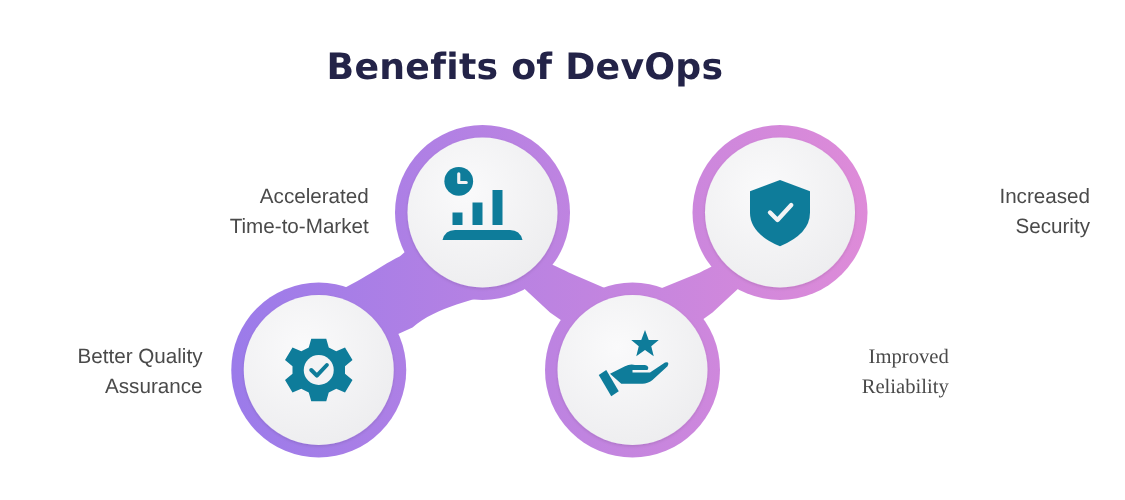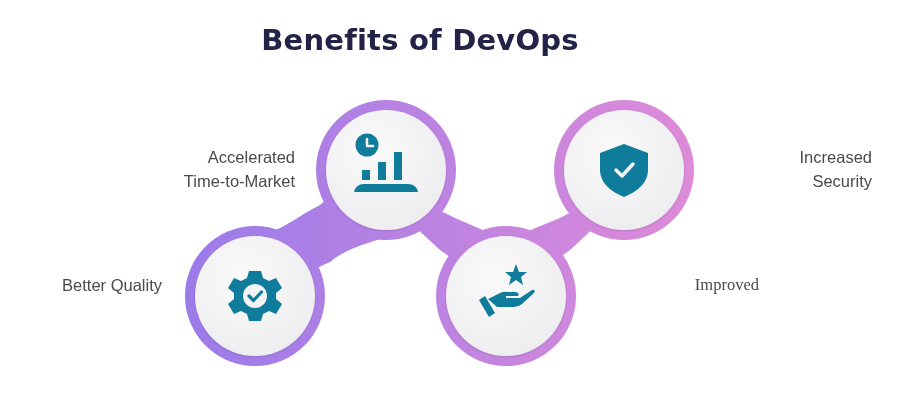--- a/index.html
+++ b/index.html
@@ -1,18 +1,18 @@
 <!DOCTYPE html>
 <html><head>
 <meta charset="utf-8">
 <style>
   html, body { margin: 0; padding: 0; background: #ffffff; }
   body { width: 900px; height: 400px; position: relative; overflow: hidden;
          font-family: "DejaVu Sans", "Liberation Sans", sans-serif; }
-  .title { position: absolute; left: 0; top: 23px; width: 840px; text-align: center;
+  .title { position: absolute; left: 0; top: 36px; width: 840px; text-align: center;
            font-size: 29px; font-weight: 600; color: #232348; letter-spacing: 0.2px; }
   svg.diagram { position: absolute; left: 0; top: 0; }
   .label { position: absolute; font-size: 16.5px; line-height: 24px; color: #4a4a4a;
            font-family: "Liberation Sans", "DejaVu Sans", sans-serif; }
   .label.right { text-align: right; }
   .label.left { text-align: right; }
 </style>
 </head>
 <body>
 
@@ -81,22 +81,24 @@
   </g>
 </svg>
 
 <div class="label right" style="left:120px; top:145px; width:175px;">
   <div>Accelerated</div>
   <div>Time-to-Market</div>
 </div>
 
 <div class="label right" style="left:0px; top:273px; width:162px;">
   <div>Better Quality</div>
+  <div>Assurance</div>
 </div>
 
 <div class="label left" style="left:599px; top:273px; width:160px;font-family:Liberation Serif, serif;">
   <div>Improved</div>
+  <div>Reliability</div>
 </div>
 
 <div class="label left" style="left:712px; top:145px; width:160px;">
   <div>Increased</div>
   <div>Security</div>
 </div>
 
 </body></html>

